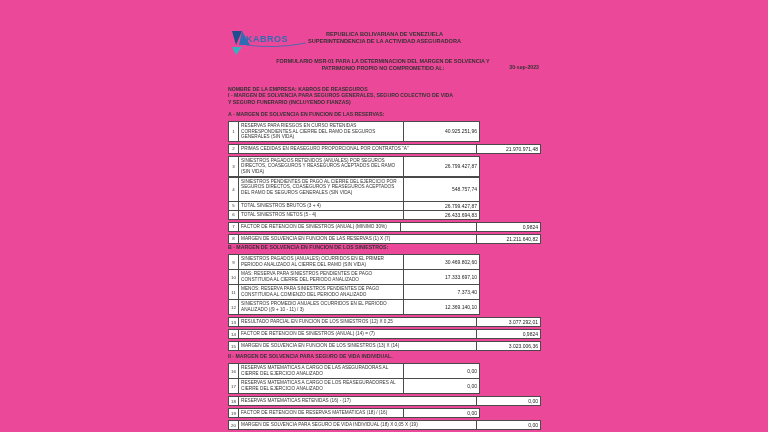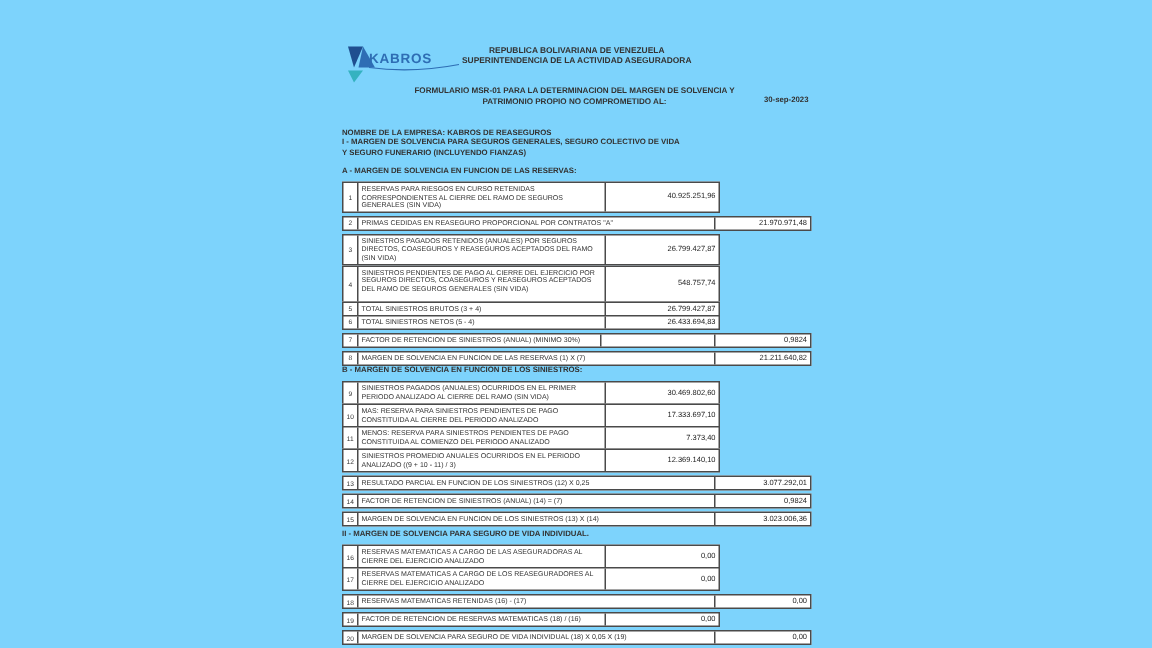--- a/index.html
+++ b/index.html
@@ -1,20 +1,20 @@
 <!DOCTYPE html>
 <html><head>
 <meta charset="utf-8">
 <style>
   html,body{margin:0;padding:0;}
   body{
     width:768px;height:432px;overflow:hidden;background:#ffffff;
     font-family:"Liberation Sans", sans-serif;color:#2d2d2d;position:relative;
   }
-  .page{position:absolute;inset:0;background:#7dd3fc;}
+  .page{position:absolute;inset:0;background:#ec4899;}
   .content{position:absolute;left:228px;top:0;width:313px;height:432px;}
 
   
   .logo{position:absolute;left:2px;top:27px;width:84px;height:32px;}
   .org{position:absolute;left:0;top:31px;width:100%;text-align:center;
        font-size:5.6px;font-weight:bold;line-height:7px;color:#333;}
   .form-title{position:absolute;left:30px;top:58px;width:250px;text-align:center;
        font-size:5.4px;font-weight:bold;line-height:6.6px;color:#333;}
   .form-date{position:absolute;right:2px;top:64px;font-size:5.2px;font-weight:bold;color:#333;}
 

